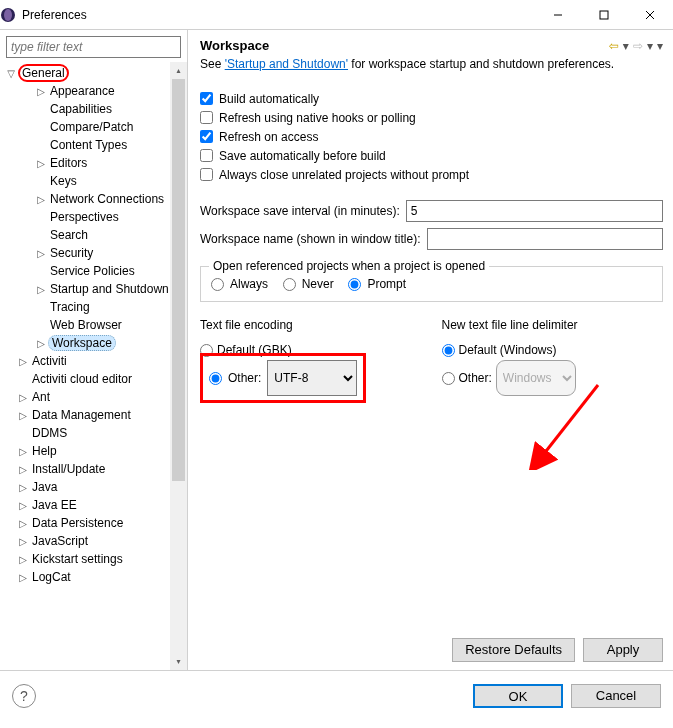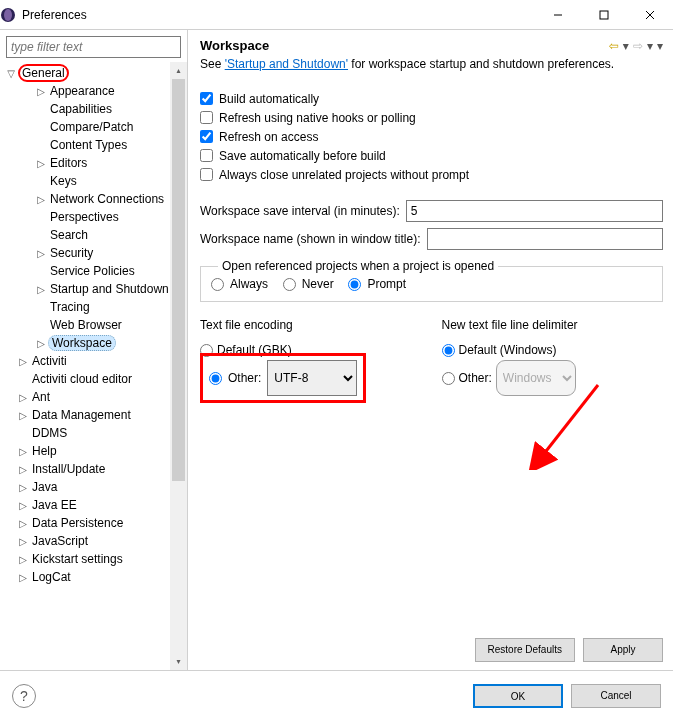--- a/index.html
+++ b/index.html
@@ -32,34 +32,34 @@
 .see-line a { color: #0066cc; text-decoration: underline; }
 
 .chkrow { display: flex; align-items: center; height: 19px; margin-bottom: 0px; }
 .chkrow input { margin-right: 6px; }
 
 .formrow { display: flex; align-items: center; margin-top: 16px; }
 .formrow label { margin-right: 6px; }
 .formrow input[type=text] { border: 1px solid #7a7a7a; height: 22px; padding: 2px 4px; }
 
 .group { border: 1px solid #d0d0d0; margin-top: 16px; padding: 6px 10px 10px 10px; position: relative; }
-.group .legend { position: absolute; top: -8px; left: 17px; background: #fff; padding: 0 4px; font-size: 12px; }
+.group .legend { position: absolute; top: -8px; left: 8px; background: #fff; padding: 0 4px; font-size: 12px; }
 .radiorow { display: flex; align-items: center; gap: 4px; margin-top: 4px; }
 .radiorow input { margin-right: 2px; }
 
 .two-col { display: flex; gap: 20px; margin-top: 16px; }
 .col { flex: 1; }
 .col .title { font-size: 12px; margin-bottom: 6px; }
 .optrow { display: flex; align-items: center; height: 24px; gap: 4px; }
 .optrow select { height: 36px; border: 1px solid #7a7a7a; padding: 1px 2px; }
 
 .hl-box { border: 3px solid #ff0000; padding: 4px 6px; display: inline-flex; align-items: center; gap: 6px; }
 
 .bottom-right { position: absolute; right: 10px; bottom: 8px; display: flex; gap: 8px; }
-.btn { min-width: 80px; height: 24px; border: 1px solid #adadad; background: #e1e1e1; padding: 2px 12px; font-size: 10px; text-align: center; line-height: 18px; }
+.btn { min-width: 80px; height: 24px; border: 1px solid #adadad; background: #e1e1e1; padding: 2px 12px; font-size: 13px; text-align: center; line-height: 18px; }
 .btn.primary { border: 2px solid #0078d7; background: #e1e1e1; }
 
 .footer { height: 50px; border-top: 1px solid #d0d0d0; display: flex; align-items: center; padding: 0 12px; }
 .help-icon { width: 24px; height: 24px; border: 1px solid #888; border-radius: 50%; display: flex; align-items: center; justify-content: center; color: #555; font-size: 14px; }
 .footer .spacer { flex: 1; }
 
 .scrollbar-gutter { width: 17px; background: #f0f0f0; position: absolute; right: 0; top: 32px; bottom: 0; display: flex; flex-direction: column; }
 .sb-btn { height: 17px; display: flex; align-items: center; justify-content: center; color: #606060; font-size: 8px; }
 .sb-track { flex: 1; position: relative; }
 .sb-thumb { position: absolute; left: 2px; right: 2px; top: 0; height: 70%; background: #cdcdcd; }

